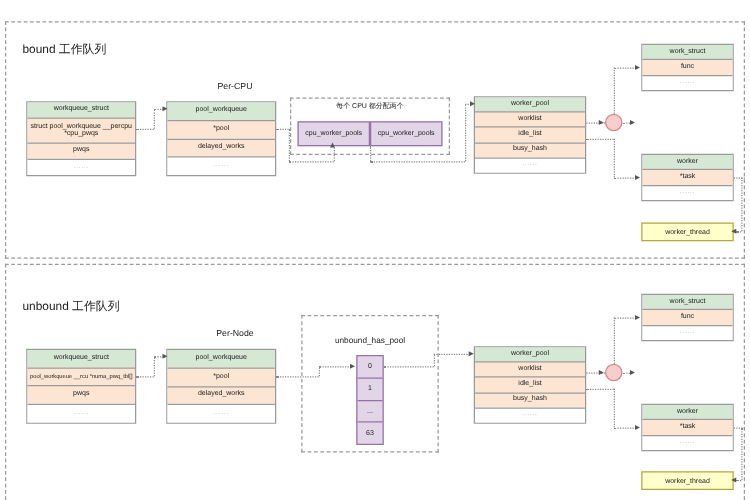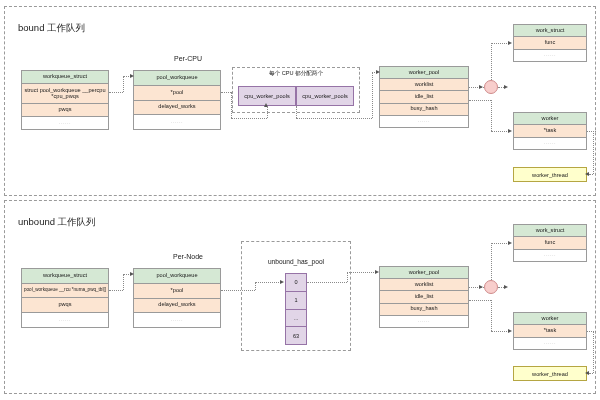--- a/index.html
+++ b/index.html
@@ -5,21 +5,21 @@
   * { box-sizing: border-box; }
   html, body { margin:0; padding:0; }
   body {
     width:600px; height:400px;
     background:#ffffff;
     font-family:"Liberation Sans", sans-serif;
     position:relative;
     overflow:hidden;
     color:#1a1a1a;
   }
-  .canvas { position:absolute; inset:0; }
+  .canvas { position:absolute; inset:0;margin-top:11px; }
 
   
   .section {
     position:absolute;
     border:1px dashed #9a9a9a;
     background:transparent;
   }
   #sec-bound   { left:4px;  top:6px;   width:592px; height:190px; }
   #sec-unbound { left:4px;  top:200px; width:592px; height:194px; }
 
@@ -218,21 +218,21 @@
   <div class="ln lnv" style="left:491px; top:100px; height:31px;"></div>
   <div class="ln lnh" style="left:491px; top:131px; width:18px;"></div>
   <div class="arrow arrow-r" style="left:508px; top:128.5px;"></div>
 
   <div class="ln lnh" style="left:587px; top:131px; width:9px;"></div>
   <div class="ln lnv" style="left:593px; top:131px; height:43px;"></div>
   <div class="ln lnh" style="left:589px; top:174px; width:4px;"></div>
   <div class="arrow arrow-l" style="left:585px; top:172px;"></div>
 
   <div class="section" id="sec-unbound"></div>
-  <div class="section-title" style="left:18px; top:216px;">unbound 工作队列</div>
+  <div class="section-title" style="left:18px; top:228px;">unbound 工作队列</div>
 
   <div class="caption" style="left:148px; top:253px; width:80px;">Per-Node</div>
 
   <div class="nodebox" style="left:21px; top:268px; width:88px; height:60px;">
     <div class="row hdr">workqueue_struct</div>
     <div class="row field" style="font-size:4.6px;">pool_workqueue __rcu *numa_pwq_tbl[]</div>
     <div class="row field">pwqs</div>
     <div class="row blank">......</div>
   </div>
 

